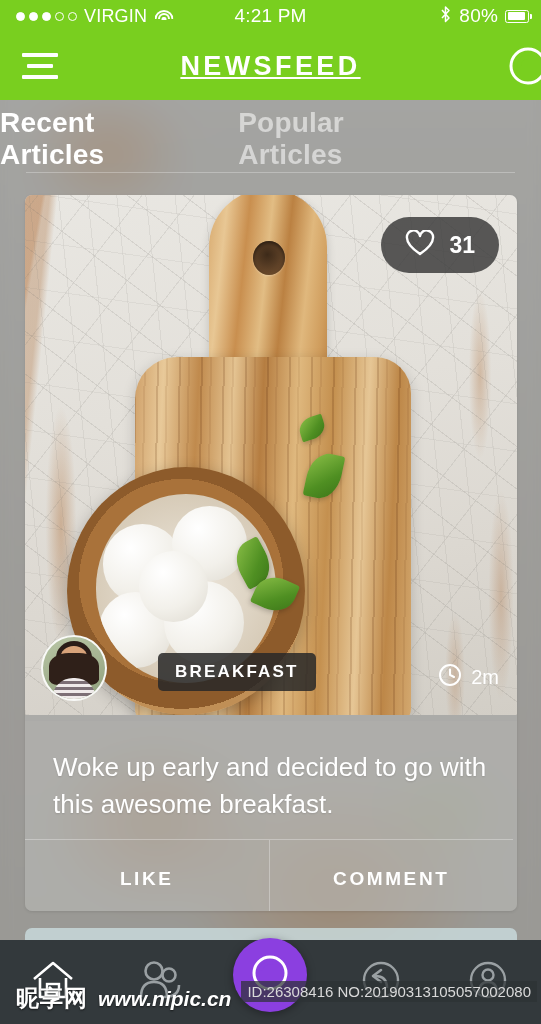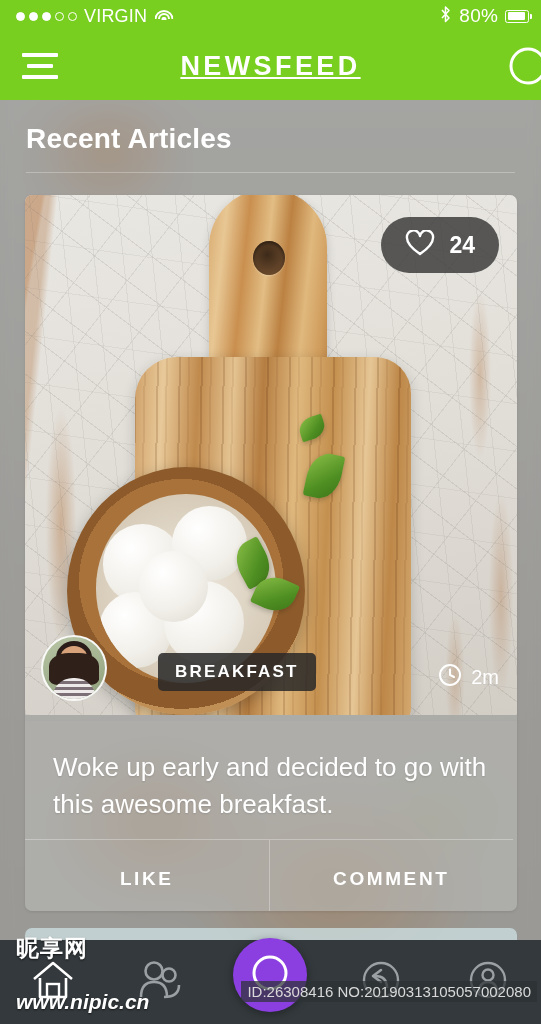--- a/index.html
+++ b/index.html
@@ -76,21 +76,21 @@
   .hamburger span:nth-child(2){ width:26px; margin-left:5px; }
   .hamburger span:nth-child(3){ width:36px; }
   .refresh-btn {
     position:absolute; right:-9px; top:50%; transform:translateY(-50%);
     width:44px; height:44px; cursor:pointer;
   }
 
   
   .tabs {
     position:absolute; top:100px; left:0; width:445px; height:78px;
-    display:flex; align-items:center; padding-left:26px; gap:42px; z-index:20;
+    display:flex; align-items:center; gap:42px; z-index:20;
   }
   .tab { font-size:28px; font-weight:bold; color:rgba(255,255,255,.55); cursor:pointer;
          letter-spacing:.2px; }
   .tab.active { color:#ffffff; }
   .tabs-rule {
     position:absolute; top:172px; left:26px; right:26px; height:1px;
     background:rgba(255,255,255,.28); z-index:20;
   }
 
   
@@ -246,23 +246,22 @@
              justify-content:center; cursor:pointer; }
   .fab {
     width:74px; height:74px; border-radius:50%; background:#8b3fe0;
     display:flex; align-items:center; justify-content:center;
     margin-top:-14px; cursor:pointer;
     box-shadow:0 2px 8px rgba(0,0,0,.35);
   }
   
   .watermark {
     position:absolute; left:16px; bottom:10px; z-index:50;
-    display:flex; align-items:flex-start; gap:26px; color:#fff;
+    display:flex; align-items:center; gap:10px; color:#fff;
     pointer-events:none;
-    flex-direction:column;
   }
   .wm-cn {
     font-family:"DejaVu Sans", sans-serif; font-size:23px; font-weight:bold;
     letter-spacing:1px; text-shadow:0 1px 2px rgba(0,0,0,.6);
   }
   .wm-url { font-size:21px; font-style:italic; font-weight:bold;
             text-shadow:0 1px 2px rgba(0,0,0,.6); }
   .wm-id {
     position:absolute; right:4px; bottom:22px; z-index:50;
     color:#d9d9d9; font-size:15px; background:rgba(45,50,53,.72);
@@ -286,20 +285,21 @@
         <span class="dot"></span>
           <span class="dot"></span>
       </div>
       <span class="carrier">VIRGIN</span>
       <span class="wifi">
           <i></i>
           <i></i>
           <i></i>
         </span>
     </div>
+    <div class="sb-center">4:21 PM</div>
     <div class="sb-right">
       <span class="bt">
         <svg width="13" height="19" viewBox="0 0 13 19">
             <path d="M3 5 L10 13 L6.5 16.5 L6.5 2 L10 5.5 L3 13" fill="none" stroke="#ffffff" stroke-width="1.5" stroke-linejoin="round"></path>
           </svg>
       </span>
       <span>80%</span>
       <span class="batt">
           <i></i>
         </span>
@@ -316,20 +316,21 @@
     <div class="refresh-btn">
       <svg width="44" height="44" viewBox="0 0 44 44">
         <circle cx="22" cy="22" r="17" fill="none" stroke="#ffffff" stroke-width="3"></circle>
         <path d="M13 22 a9 9 0 0 1 9 -9" fill="none" stroke="#79cf1f" stroke-width="4" stroke-linecap="round"></path>
       </svg>
     </div>
   </div>
 
   <div class="tabs">
     <div class="tab active">Recent Articles</div>
+    <div class="tab">Popular Articles</div>
   </div>
   <div class="tabs-rule"></div>
 
   <div class="card">
 
     <div class="photo">
       <div class="crackle"></div>
 
       <div class="board">
         <div class="board-handle"></div>
@@ -353,21 +354,21 @@
       </div>
       <div class="basil l3"></div>
       <div class="basil l4"></div>
 
       <div class="like-pill">
         <span>
           <svg width="30" height="27" viewBox="0 0 30 27">
             <path d="M15 24 C4 16.5 2 11 2 8 A6 6 0 0 1 15 6 A6 6 0 0 1 28 8 C28 11 26 16.5 15 24 Z" fill="none" stroke="#ffffff" stroke-width="2.4" stroke-linejoin="round"></path>
           </svg>
         </span>
-        <span class="like-count">24</span>
+        <span class="like-count">31</span>
       </div>
 
       <div class="avatar">
         <div class="av-hair"></div>
         <div class="av-face"></div>
         <div class="av-hair2"></div>
         <div class="av-body"></div>
       </div>
 
       <div class="tag-breakfast">BREAKFAST</div>

